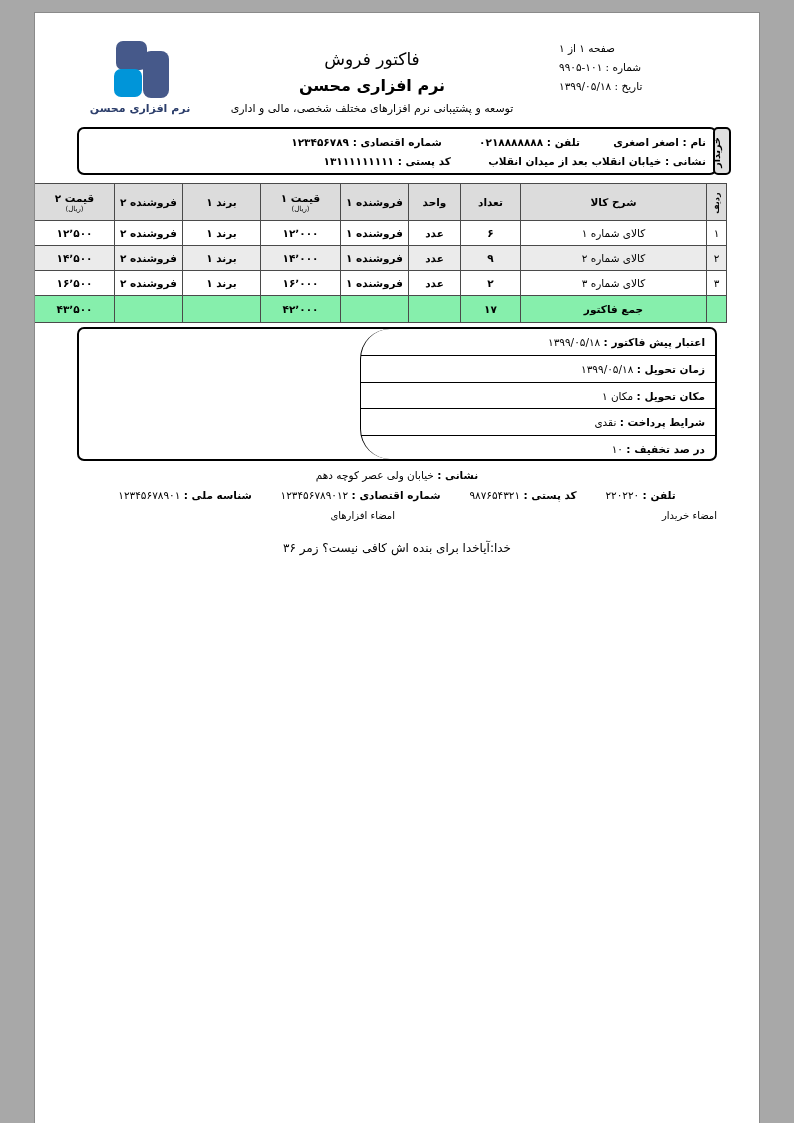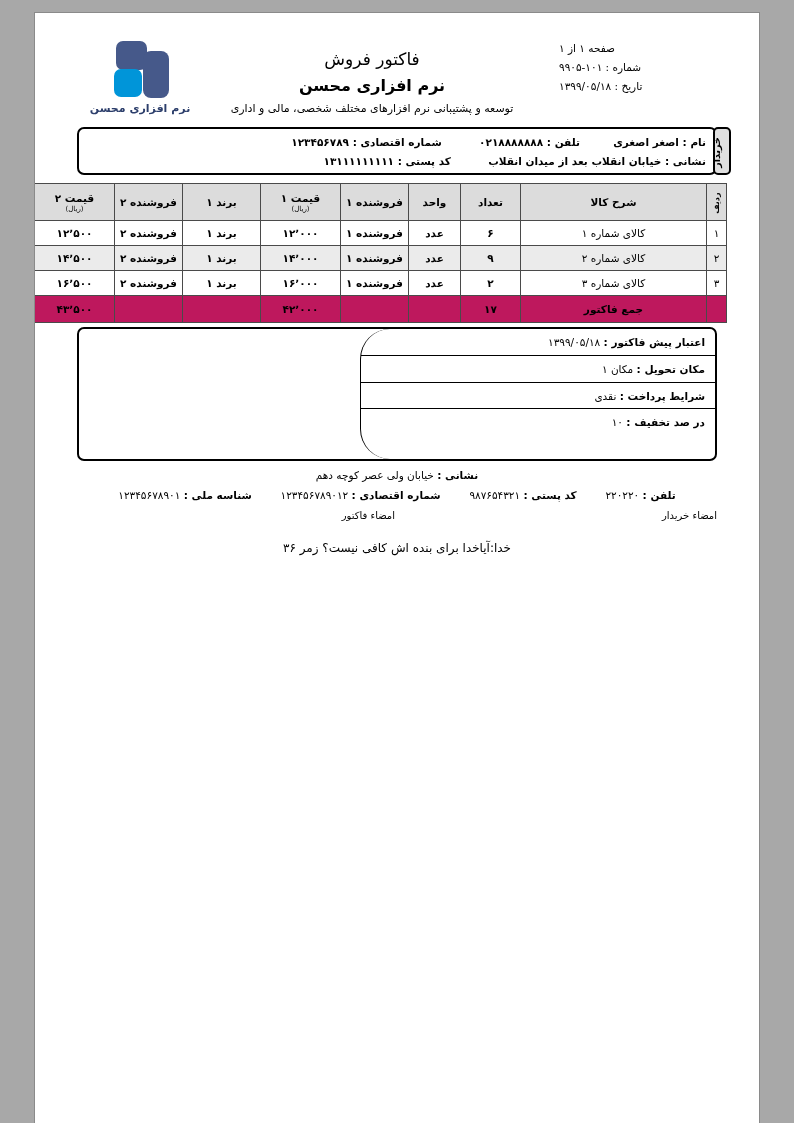--- a/index.html
+++ b/index.html
@@ -214,21 +214,21 @@
     font-size: 8px;
     white-space: nowrap;
     line-height: 1;
   }
   td.desc-cell {
     text-align: right;
     padding-right: 8px;
   }
   tr.alt td { background: #ebebeb; }
   tr.total-row td {
-    background: #be185d;
+    background: #86efac;
     font-weight: bold;
     height: 27px;
   }
   td.total-label {
     text-align: right;
     padding-right: 8px;
   }
   td.num { font-weight: bold; }
   td.strong { font-weight: bold; }
 
@@ -470,20 +470,24 @@
     </table>
   </div>
 
   <div class="detail-box">
     <div class="detail-right">
       <div class="detail-row">
         <b>اعتبار پیش فاکتور :</b>
         <span>۱۳۹۹/۰۵/۱۸</span>
       </div>
       <div class="detail-row">
+        <b>زمان تحویل :</b>
+        <span>۱۳۹۹/۰۵/۱۸</span>
+      </div>
+      <div class="detail-row">
         <b>مکان تحویل :</b>
         <span>مکان ۱</span>
       </div>
       <div class="detail-row">
         <b>شرایط پرداخت :</b>
         <span>نقدی</span>
       </div>
       <div class="detail-row">
         <b>در صد تخفیف :</b>
         <span>۱۰</span>
@@ -507,18 +511,18 @@
       <b>شماره اقتصادی :</b>
       <span>۱۲۳۴۵۶۷۸۹۰۱۲</span>
       <span class="sf-gap"></span>
       <b>شناسه ملی :</b>
       <span>۱۲۳۴۵۶۷۸۹۰۱</span>
     </div>
   </div>
 
   <div class="sign-row">
     <span class="sign-buyer">امضاء خریدار</span>
-    <span class="sign-seller">امضاء فاکتور</span>
+    <span class="sign-seller">امضاء افزارهای</span>
   </div>
 
   <div class="quote">خدا:آیاخدا برای بنده اش کافی نیست؟ زمر ۳۶</div>
 
 </div>
 
 </body></html>

